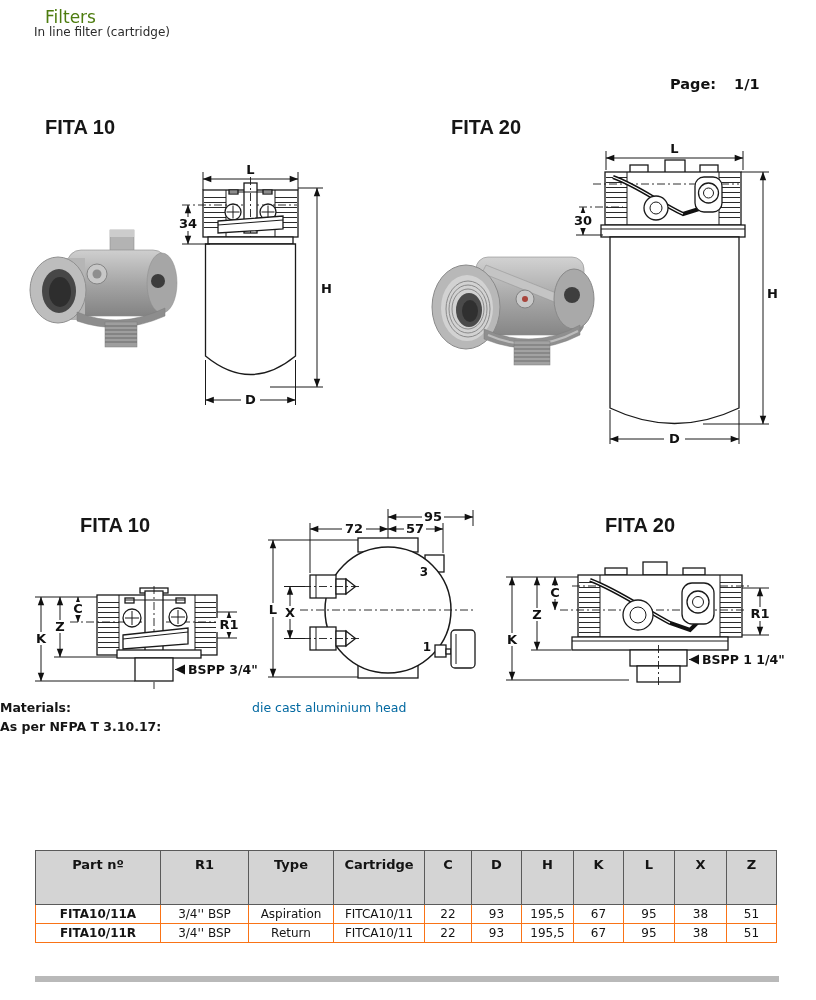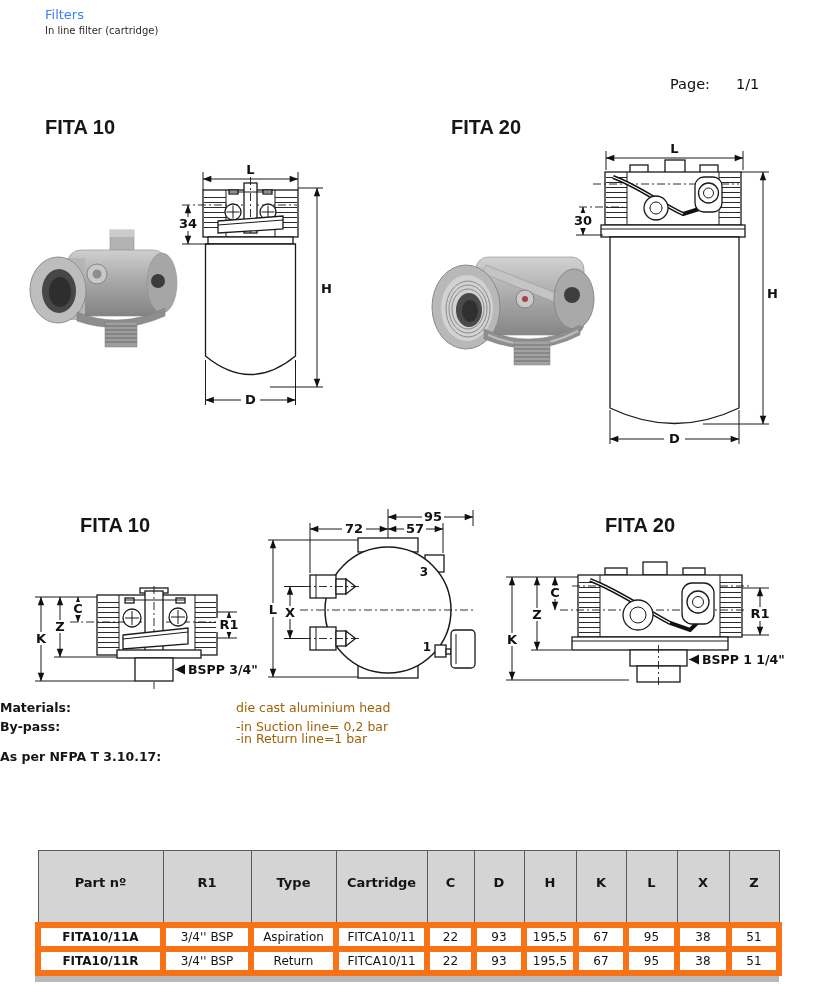--- a/index.html
+++ b/index.html
@@ -1,44 +1,44 @@
 <!DOCTYPE html>
 <html><head>
 <meta charset="utf-8">
 <style>
   html,body{margin:0;padding:0;background:#fff;}
   .page{position:relative;width:816px;height:1000px;background:#fff;overflow:hidden;
         font-family:"DejaVu Sans","Liberation Sans",sans-serif;color:#1d1d1d;}
   .abs{position:absolute;}
-  .cat{left:45px;top:7px;font-size:13px;color:#3b82f6;}
-  .sub{left:45px;top:25px;font-size:10px;color:#2b2b2b;}
-  .pageno{left:670px;top:76px;display:flex;gap:26px;font-weight:normal;font-size:14.5px;color:#111;}
+  .cat{left:45px;top:7px;font-size:17px;color:#4d7c0f;}
+  .sub{left:34px;top:25px;font-size:12px;color:#2b2b2b;}
+  .pageno{left:670px;top:76px;display:flex;gap:18px;font-weight:bold;font-size:14.5px;color:#111;}
   .fita-title{font-family:"Liberation Sans","DejaVu Sans",sans-serif;font-weight:bold;font-size:20px;color:#161616;}
   
   .o{fill:#fff;stroke:#1a1a1a;stroke-width:1.3;}
   .d{fill:none;stroke:#1a1a1a;stroke-width:1;}
   .cl{fill:none;stroke:#1a1a1a;stroke-width:.9;stroke-dasharray:8 3 2 3;}
   .wbg{fill:#fff;}
   .lbl{font:bold 13px "DejaVu Sans","Liberation Sans",sans-serif;fill:#111;text-anchor:middle;}
   .as{text-anchor:start;}
   .n12{font-size:12px;}
   .bspp{font:bold 12.5px "DejaVu Sans","Liberation Sans",sans-serif;fill:#111;text-anchor:start;}
   
   .specs{left:0;top:700px;width:560px;padding-top:2px;font-size:12.5px;line-height:12px;}
   .spec-row{display:flex;}
   .spec-row.m7{margin-bottom:7px;} .spec-row.m6{margin-bottom:6px;}
   .spec-label{width:232px;font-weight:bold;color:#151515;}
-  .spec-vals{margin-left:4px;color:#a16207;}
+  .spec-vals{margin-left:20px;color:#0369a1;}
   .spec-vals div{margin-bottom:0;}
   
   .spec-table{left:35px;top:850px;position:absolute;border-collapse:collapse;table-layout:fixed;
               width:742px;font-size:12px;color:#141414;border:1px solid #3f3f3f;}
   .spec-table th{background:#d4d4d4;border:1px solid #5a5a5a;font-weight:bold;font-size:13px;
-                 height:46px;vertical-align:top;padding-top:24px;text-align:center;}
-  .spec-table td{border:6px solid #f97316;height:18px;text-align:center;padding:0 2px;background:#fff;}
+                 height:46px;vertical-align:top;padding-top:6px;text-align:center;}
+  .spec-table td{border:1px solid #f97316;height:18px;text-align:center;padding:0 2px;background:#fff;}
   .spec-table td.pn{font-weight:bold;}
   .table-strip{left:35px;top:976px;width:744px;height:6px;background:#b9b9b9;}
 </style>
 </head>
 <body>
 
 <div class="page">
 
   <div class="abs cat">Filters</div>
   <div class="abs sub">In line filter (cartridge)</div>
@@ -336,27 +336,20 @@
     <path class="d" d="M197,99.5 H207"></path>
     <text class="bspp" x="210" y="104">BSPP 1 1/4"</text>
   </svg>
 
   <div class="abs specs">
     <div class="spec-row m7">
       <div class="spec-label">Materials:</div>
       <div class="spec-vals">
           <div>die cast aluminium head</div>
         </div>
-    </div>
-    <div class="spec-row m6">
-      <div class="spec-label">By-pass:</div>
-      <div class="spec-vals">
-        <div>-in Suction line= 0,2 bar</div>
-        <div>-in Return line=1 bar</div>
-      </div>
     </div>
     <div class="spec-row m6">
       <div class="spec-label">As per NFPA T 3.10.17:</div>
     </div>
   </div>
 
   <table class="spec-table">
     <colgroup>
       <col style="width:125px">
         <col style="width:88px">

